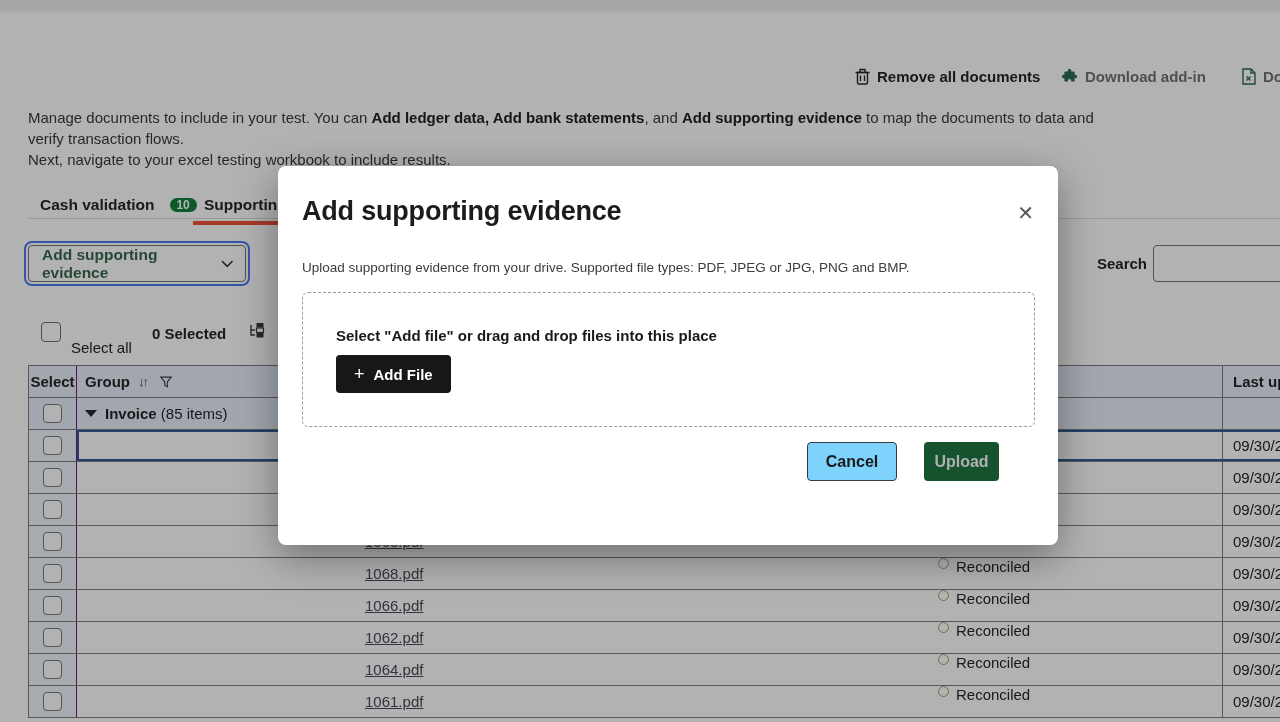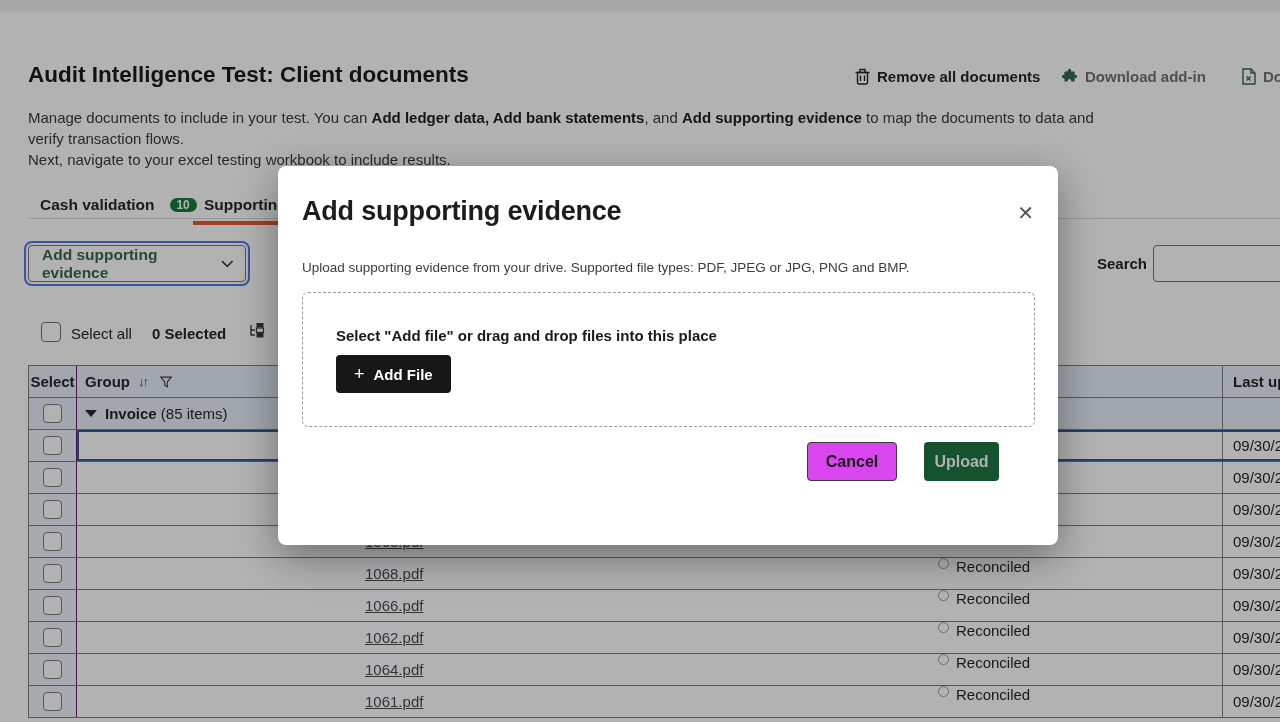--- a/index.html
+++ b/index.html
@@ -23,21 +23,21 @@
   .tab2 { left:204px; }
   .tab-badge { display:inline-flex; align-items:center; justify-content:center; min-width:27px; height:14px; border-radius:10px; background:#15803d; color:#fff; font-size:12px; font-weight:bold; padding:0 6px; }
   .tab-underline { position:absolute; left:193px; top:221px; width:160px; height:4px; background:#ee5339; }
 
   .dd-btn { position:absolute; left:28px; top:245px; width:218px; height:37px; background:#fff; border:1px solid #767676; border-radius:4px; display:flex; align-items:center; justify-content:space-between; padding:0 12px 0 13px; font-size:15.5px; font-weight:bold; color:#38684f; cursor:pointer; outline:2px solid #4a7cf0; outline-offset:2px; }
   .search-label { position:absolute; left:1097px; top:255px; font-size:15px; font-weight:bold; color:#262626; }
   .search-input { position:absolute; left:1153px; top:245px; width:165px; height:37px; border:1px solid #767676; border-radius:4px; background:#fff; font-size:15px; padding:0 10px; color:#222; }
 
   .checkbox { width:20px; height:20px; background:#fff; border:1.5px solid #6f6f6f; border-radius:4px; cursor:pointer; }
   .selall-cb { position:absolute; left:41px; top:322px; }
-  .selall-lbl { position:absolute; left:71px; top:325px; font-size:15px; color:#262626; }
+  .selall-lbl { position:absolute; left:71px; top:339px; font-size:15px; color:#262626; }
   .sel-count { position:absolute; left:152px; top:325px; font-size:15px; font-weight:bold; color:#262626; }
   .group-icon { position:absolute; left:247px; top:322px; cursor:pointer; }
 
   
   .table { position:absolute; left:28px; top:365px; width:1292px; border-left:1px solid #7d7f85; border-top:1px solid #7d7f85; }
   .trow { position:relative; display:flex; height:32px; border-bottom:1px solid #7d7f85; background:#fff; }
   .trow.thead, .trow.tgroup { background:#e9f0fb; }
   .col-sel { width:48px; flex:0 0 48px; border-right:1px solid #701a75; display:flex; align-items:center; justify-content:center; }
   .trow:not(.thead):not(.tgroup) .col-sel { background:#eff4fb; }
   .col-doc { width:833px; flex:0 0 833px; display:flex; align-items:center; }
@@ -61,31 +61,30 @@
   
   .dim { position:absolute; inset:0; background:rgba(0,0,0,0.30); z-index:50; }
   .modal { position:absolute; left:278px; top:166px; width:780px; height:379px; background:#fff; border-radius:8px; box-shadow:0 12px 40px rgba(0,0,0,0.38); z-index:100; }
   .m-title { position:absolute; left:24px; top:30px; font-size:27px; font-weight:600; color:#1c1c1c; letter-spacing:-0.2px; }
   .m-close { position:absolute; right:24px; top:37px; font-size:20px; color:#555; cursor:pointer; line-height:1; }
   .m-desc { position:absolute; left:24px; top:94px; font-size:13.5px; color:#3c3c3c; }
   .dropzone { position:absolute; left:24px; top:126px; width:733px; height:135px; border:1.5px dashed #9b9b9b; border-radius:6px; cursor:pointer; }
   .dz-text { position:absolute; left:33px; top:34px; font-size:15px; font-weight:bold; color:#1a1a1a; }
   .addfile-btn { position:absolute; left:33px; top:62px; height:38px; background:#171717; color:#fff; border:none; border-radius:4px; font-size:15px; font-weight:bold; display:flex; align-items:center; gap:9px; padding:0 18px; cursor:pointer; font-family:"Liberation Sans", sans-serif; }
   .addfile-btn .plus { font-size:18px; font-weight:normal; }
-  .btn-cancel { position:absolute; left:529px; top:276px; width:90px; height:39px; background:#d946ef; border:1.5px solid #3a3a3a; border-radius:4px; font-size:16px; font-weight:bold; color:#1a1a1a; cursor:pointer; font-family:"Liberation Sans", sans-serif; }
+  .btn-cancel { position:absolute; left:529px; top:276px; width:90px; height:39px; background:#7dd3fc; border:1.5px solid #3a3a3a; border-radius:4px; font-size:16px; font-weight:bold; color:#1a1a1a; cursor:pointer; font-family:"Liberation Sans", sans-serif; }
   .btn-upload { position:absolute; left:646px; top:276px; width:75px; height:39px; background:#14532d; border:none; border-radius:4px; font-size:16px; font-weight:bold; color:#b0b0b0; cursor:default; font-family:"Liberation Sans", sans-serif; }
 </style>
 </head>
 <body>
 
 <div id="app">
 
   <div class="topstrip"></div>
 
-  <div class="page-title">Audit Intelligence Test: Client documents</div>
 
   <div class="hdr-action" style="left:855px;">
     <svg width="15" height="17" viewBox="0 0 15 17">
       <g fill="none" stroke="#262626" stroke-width="1.4">
         <path d="M2.5 4.5h10v10a1.5 1.5 0 0 1-1.5 1.5H4a1.5 1.5 0 0 1-1.5-1.5z"></path>
         <line x1="0.5" y1="4.5" x2="14.5" y2="4.5"></line>
         <path d="M5 4V1.5h5V4"></path>
         <line x1="5.5" y1="7.5" x2="5.5" y2="13"></line>
         <line x1="9.5" y1="7.5" x2="9.5" y2="13"></line>
       </g>

